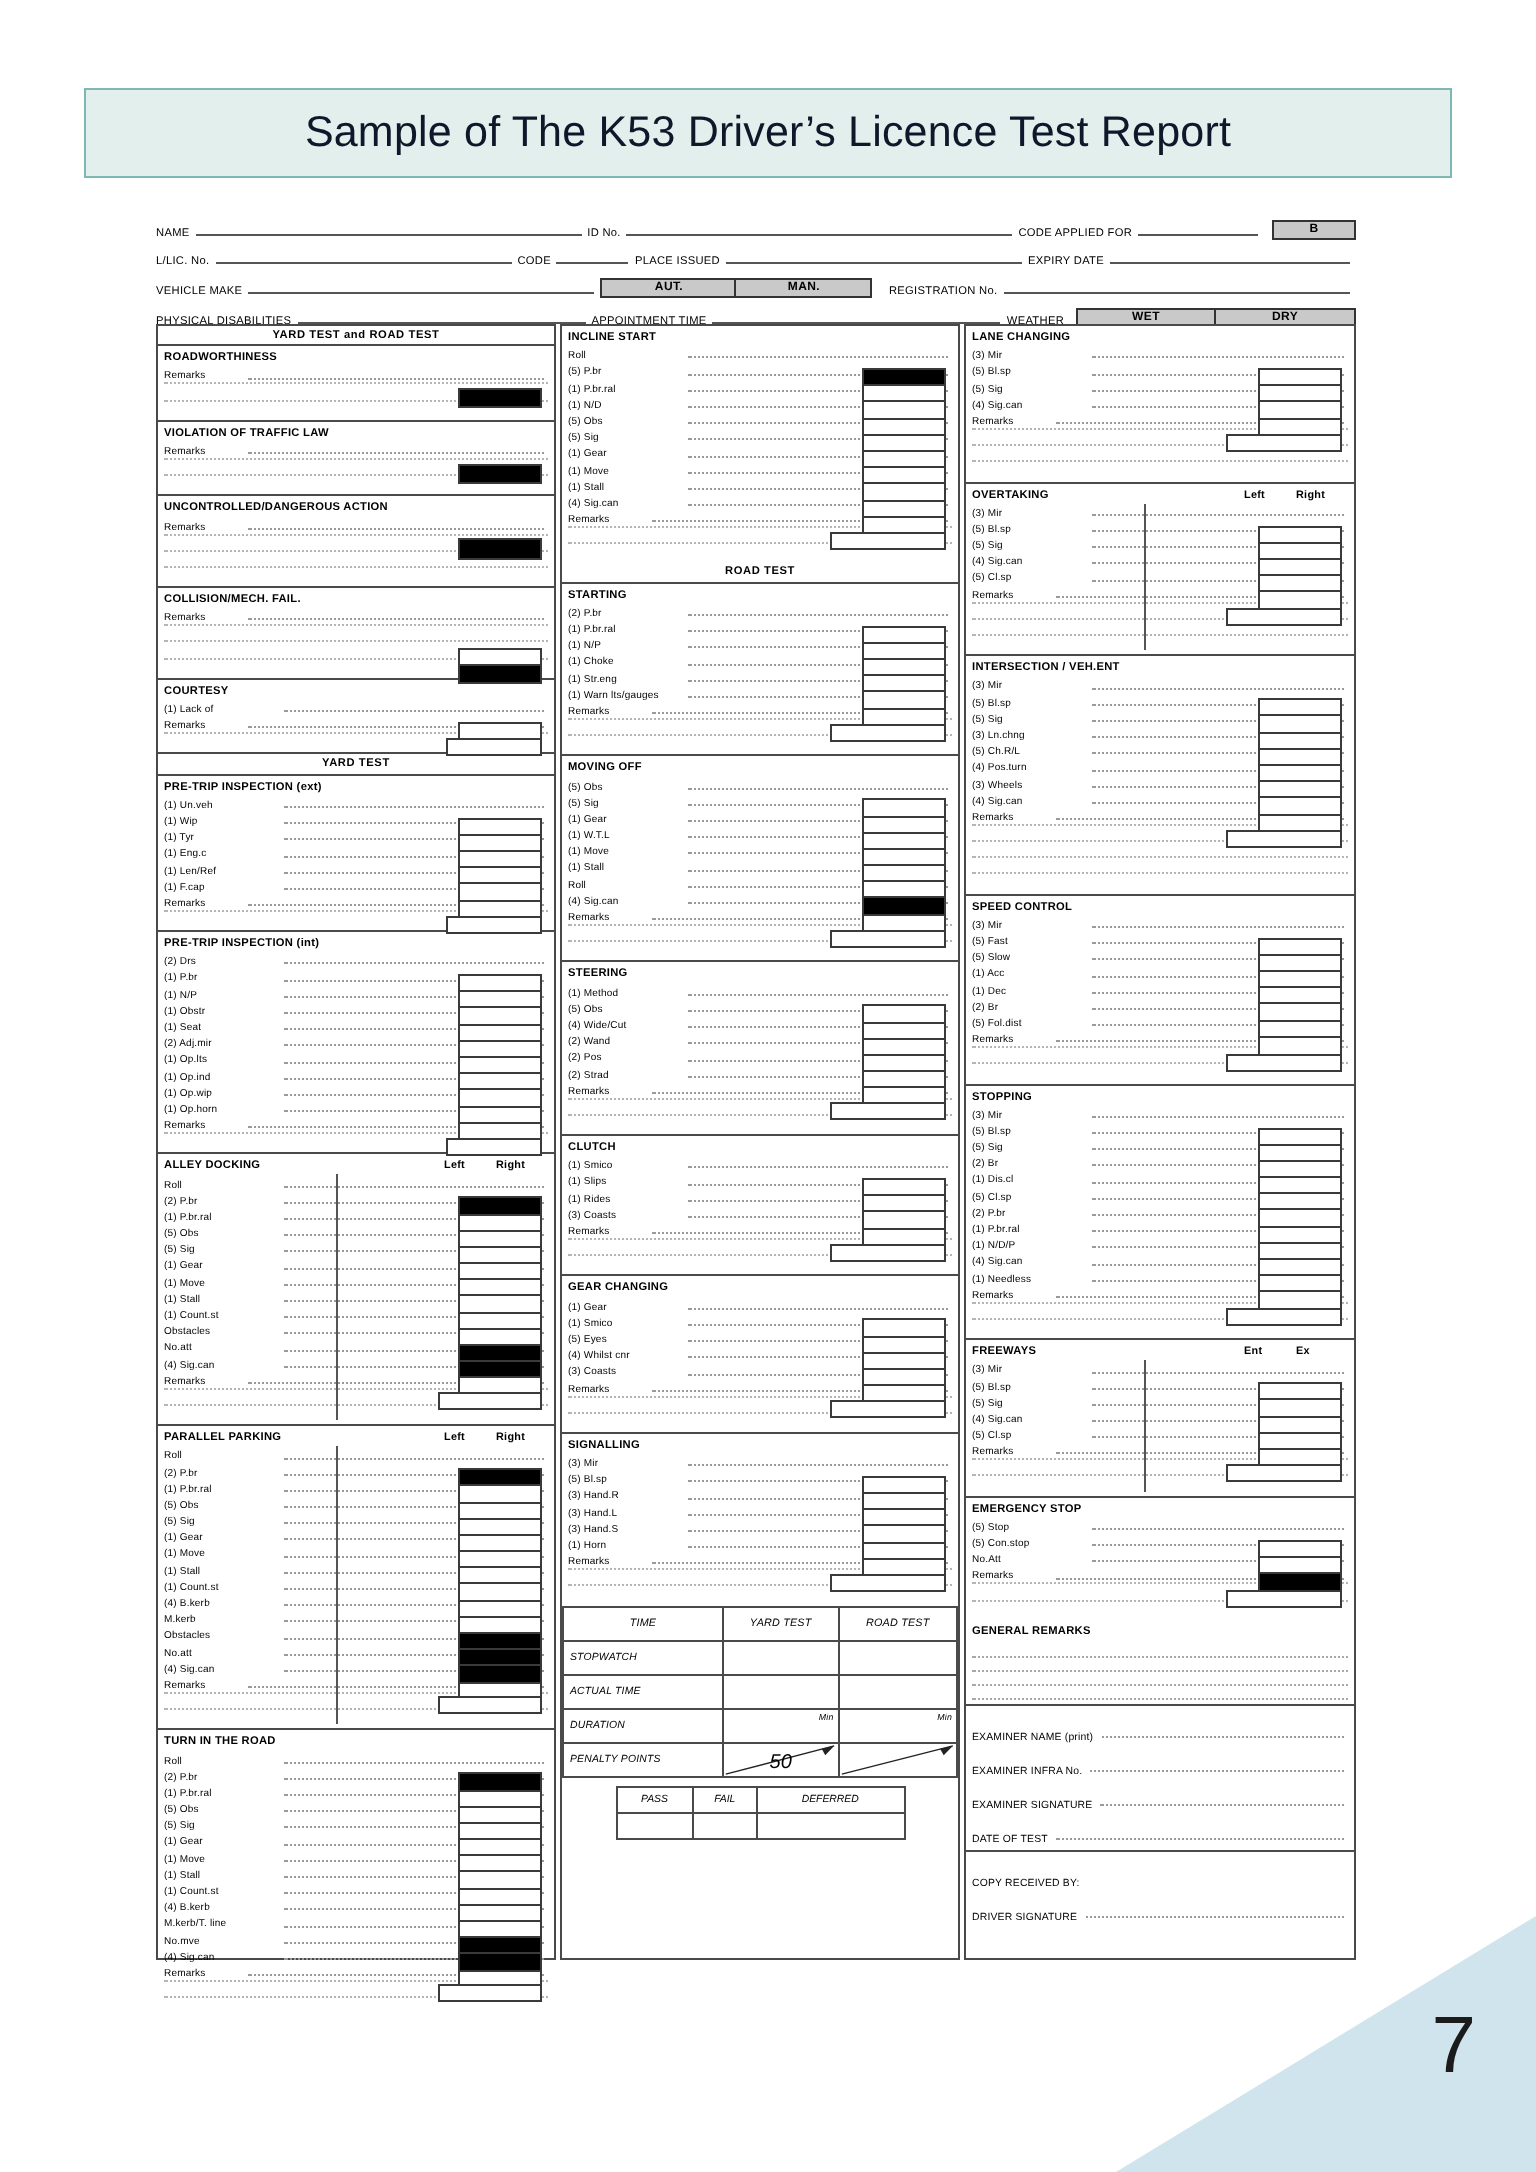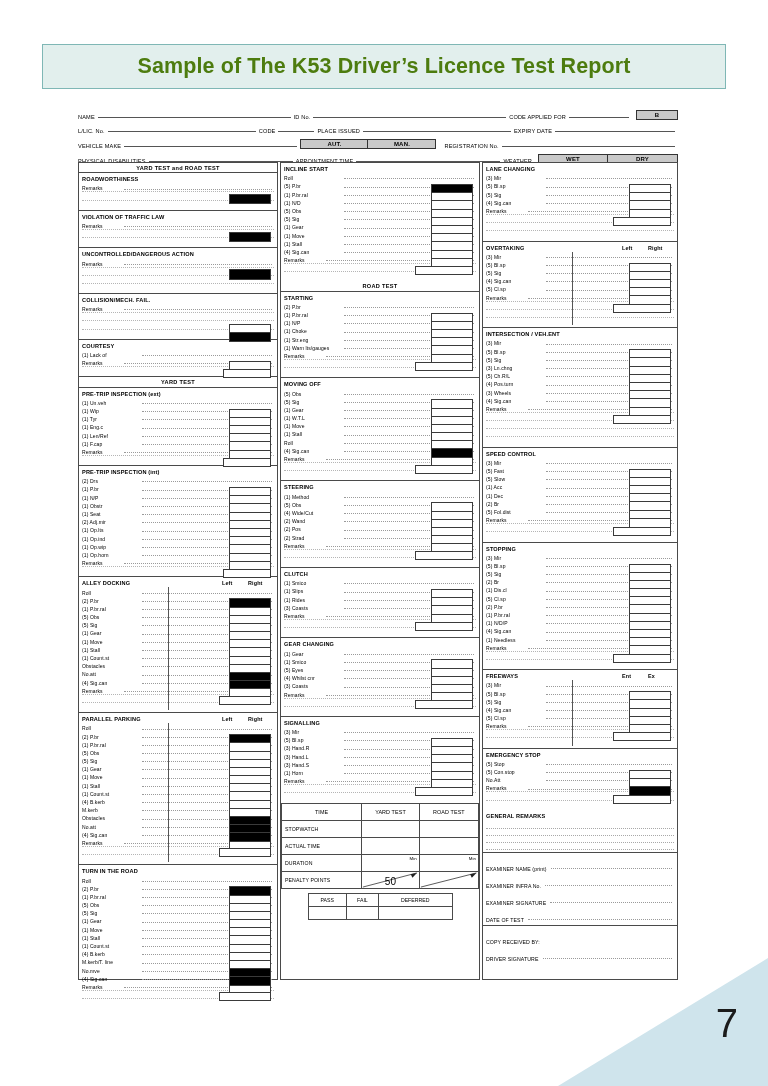--- a/index.html
+++ b/index.html
@@ -22,21 +22,21 @@
     font-family:"Liberation Sans", sans-serif;
   }
   
   .title-bar{
     position:absolute; left:42px; top:44px; width:684px; height:45px;
     background:#e2efed; border:1.5px solid #7fb7b5;
     display:flex; align-items:center; justify-content:center;
     z-index:3;
   }
   .title-bar .t{
-    font-size:21.5px; font-weight:bold; color:#4d7c0f;
+    font-size:21.5px; font-weight:normal; color:#0f172a;
     letter-spacing:.1px; white-space:nowrap;
   }
   
   .hdr{
     position:absolute; left:78px; top:106px; width:600px;
     font-size:5.6px; z-index:3;
   }
   .hrow{ display:flex; align-items:flex-end; height:14px; }
   .lbl{ white-space:nowrap; letter-spacing:.15px; }
   .rule{ flex:1; border-bottom:.8px solid #555; margin:0 3px 2px 3px; height:1px; }
@@ -1028,21 +1028,21 @@
               <div class="cell"></div>
               <div class="cell"></div>
               <div class="cell"></div>
               <div class="cell"></div>
               <div class="cell"></div>
             </div>
             <div class="remark-box" style="top: 60px; width: 58px;"></div>
           </div>
         </div>
       </div>
-    <div class="blk" style="padding:0;">
+    <div class="blk" style="padding:0;font-style:italic;">
       <table class="ttable" id="ttab">
           <tbody>
             <tr>
               <td class="hd">TIME</td>
               <td class="hd">YARD TEST</td>
               <td class="hd">ROAD TEST</td>
             </tr>
             <tr>
               <td>STOPWATCH</td>
               <td></td>

